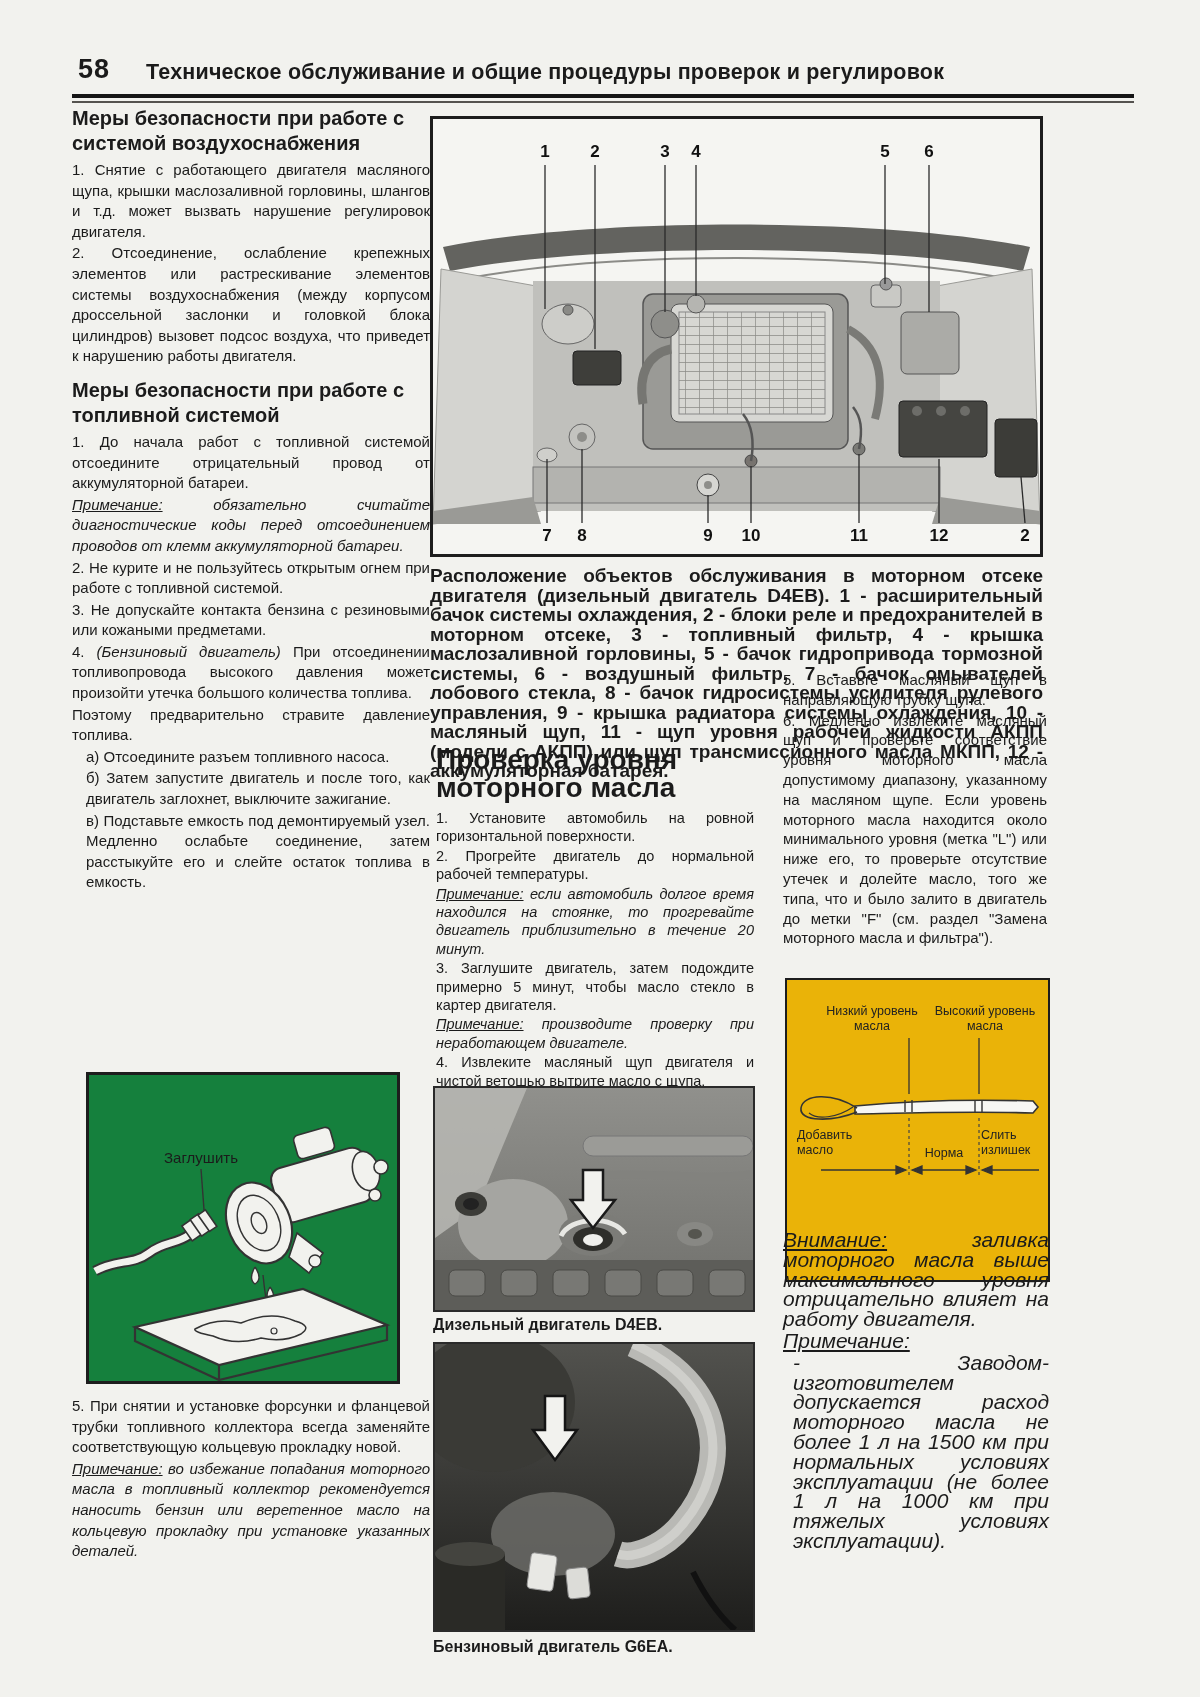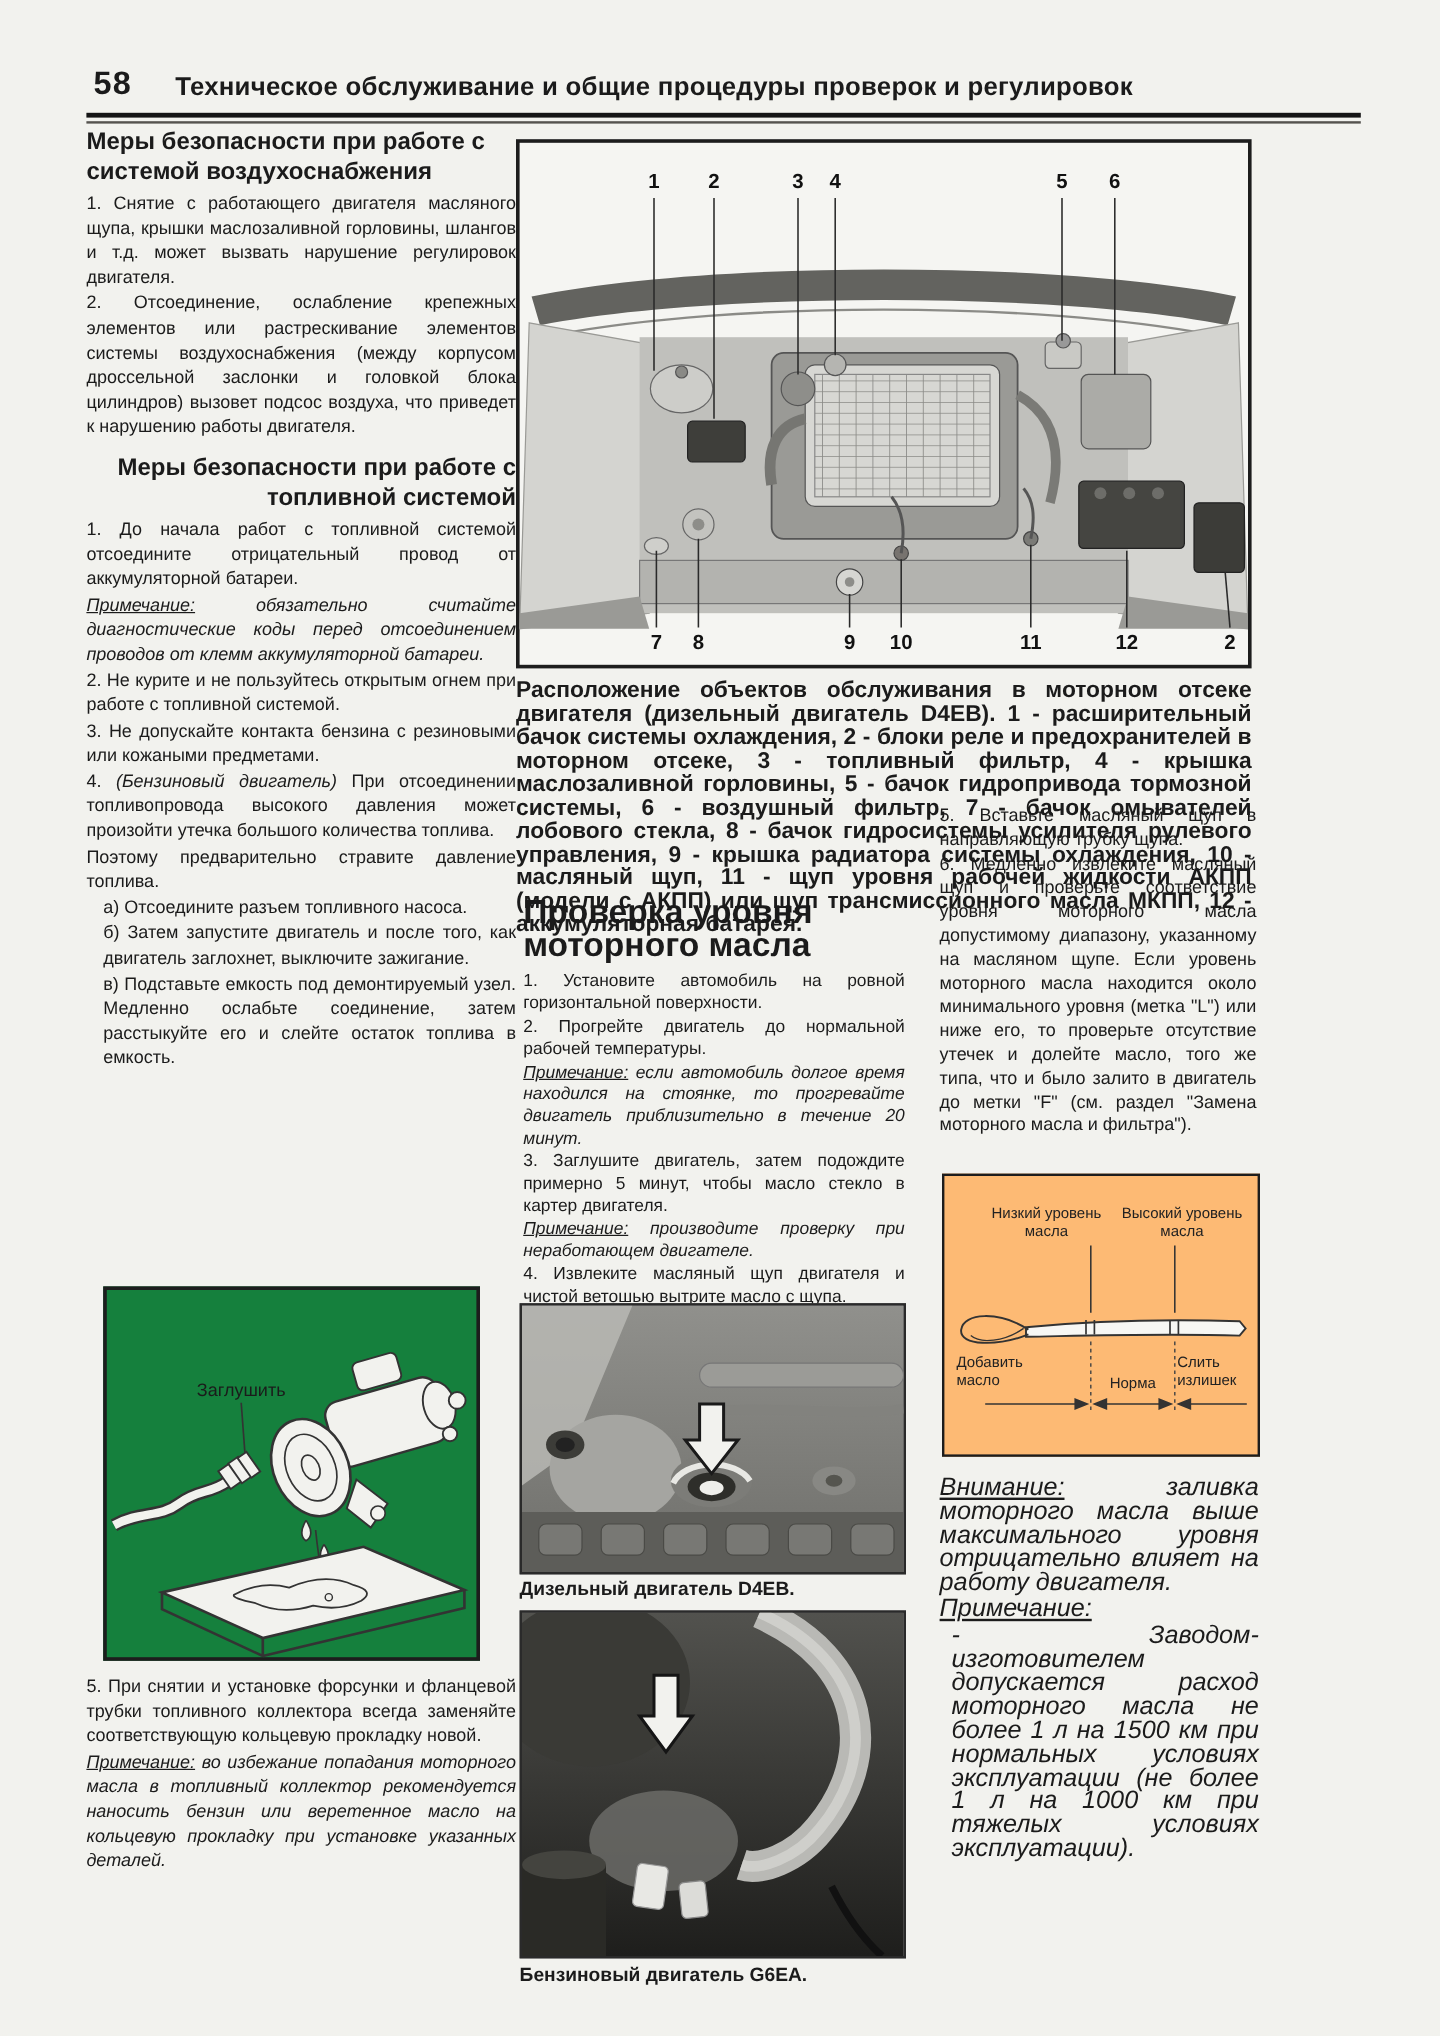--- a/index.html
+++ b/index.html
@@ -7,21 +7,21 @@
         font-family:"Liberation Sans",sans-serif;color:#1b1b1b;overflow:hidden;}
   
   .pagenum{position:absolute;left:78px;top:54px;font-size:27px;font-weight:bold;letter-spacing:1px;}
   .pagetitle{position:absolute;left:146px;top:60px;width:940px;margin:0;
              font-size:21.5px;font-weight:bold;letter-spacing:.2px;}
   .rule1{position:absolute;left:72px;top:94px;width:1062px;height:4px;background:#151515;}
   .rule2{position:absolute;left:72px;top:101px;width:1062px;height:2px;background:#55534f;}
   
   .col p{margin:0 0 1px;font-size:15px;line-height:20.6px;text-align:justify;}
   h2.sec{font-size:20px;line-height:25px;font-weight:bold;margin:0 0 4px;}
-  h2.sec.mt{margin-top:11px;text-align:right;}
+  h2.sec.mt{margin-top:11px;}
   h2.big{font-size:28px;line-height:28px;font-weight:bold;margin:0 0 7px;}
   .note{font-style:italic;}
   .note-label{text-decoration:underline;}
   .sub{padding-left:14px;}
   .ital{font-style:italic;}
   
   .left-top{position:absolute;left:72px;top:106px;width:358px;}
   .left-bottom{position:absolute;left:72px;top:1396px;width:358px;}
   .mid-col{position:absolute;left:436px;top:746px;width:318px;}
   .mid-col p{font-size:14.5px;line-height:18.4px;}
@@ -30,22 +30,22 @@
   .right-warn{position:absolute;left:783px;top:1230px;width:266px;}
   .right-warn p{font-size:21px;line-height:19.8px;text-align:justify;margin:0 0 2px;}
   .right-warn .nitem{padding-left:10px;}
   
   .engine-fig{position:absolute;left:430px;top:116px;width:613px;height:441px;
               border:3px solid #1d1d1d;box-sizing:border-box;background:#f5f5f2;}
   .fig-caption{position:absolute;left:430px;top:566px;width:613px;margin:0;
                font-size:19px;line-height:19.5px;font-weight:bold;text-align:justify;}
   .pump-fig{position:absolute;left:86px;top:1072px;width:314px;height:312px;
             border:3px solid #1d1d1d;box-sizing:border-box;background:#15803d;}
-  .dip-fig{position:absolute;left:785px;top:978px;width:265px;height:236px;
-           border:2.5px solid #1d1d1d;box-sizing:border-box;background:#fdba74;}
+  .dip-fig{position:absolute;left:785px;top:978px;width:265px;height:304px;
+           border:2.5px solid #1d1d1d;box-sizing:border-box;background:#eab308;}
   .dip-label{position:absolute;font-size:12.5px;line-height:14.5px;text-align:center;color:#222;}
   .dl-low{left:36px;top:24px;width:98px;}
   .dl-high{left:146px;top:24px;width:104px;}
   .dl-add{left:10px;top:148px;width:80px;text-align:left;}
   .dl-norm{left:126px;top:166px;width:62px;}
   .dl-drain{left:194px;top:148px;width:66px;text-align:left;}
   .photo{position:absolute;border:2px solid #2a2a2a;box-sizing:border-box;background:#777;}
   .photo1{left:433px;top:1086px;width:322px;height:226px;}
   .photo2{left:433px;top:1342px;width:322px;height:290px;}
   .photo-cap{position:absolute;margin:0;font-size:16px;font-weight:bold;width:340px;}

